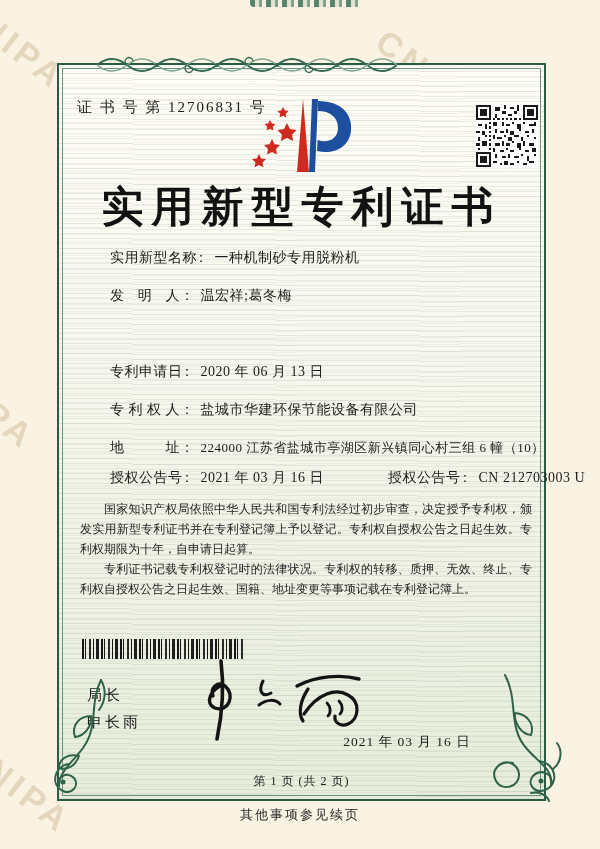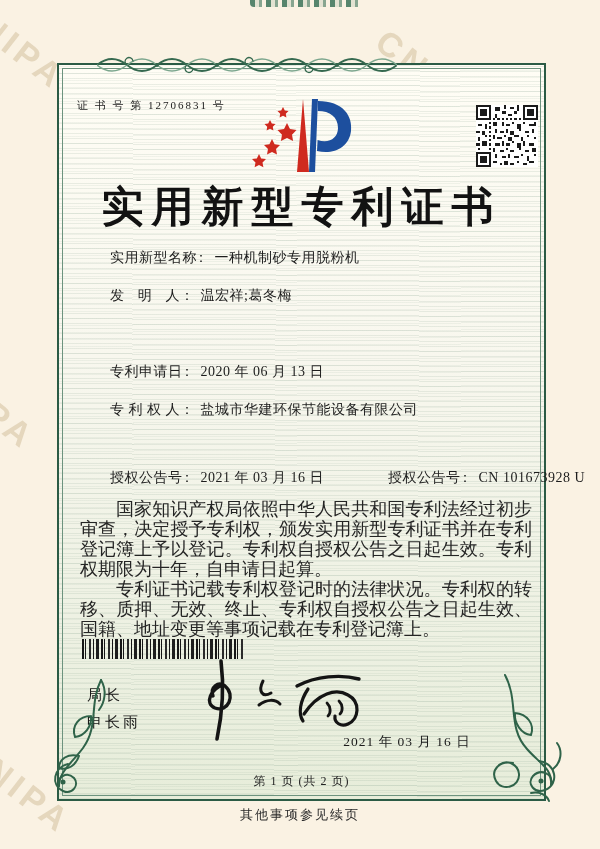--- a/index.html
+++ b/index.html
@@ -51,21 +51,21 @@
     position:absolute;left:3px;top:3px;right:3px;bottom:3px;
     border:1px solid #6d937e;pointer-events:none;
   }
   .ornament{position:absolute;z-index:4;}
   .vine-top{left:38px;top:-14px;}
   .fl-bl{left:-16px;top:613px;}
   .fl-br{left:412px;top:608px;}
 
   .cert-no{
     position:absolute;left:18px;top:33px;
-    font-size:11px;letter-spacing:2px;color:#1c1c1c;font-weight:500;
+    font-size:15px;letter-spacing:2px;color:#1c1c1c;font-weight:500;
   }
   .logo{position:absolute;left:186px;top:31px;width:112px;height:88px;}
   .qr{position:absolute;left:417px;top:40px;width:62px;height:62px;}
 
   .title{
     position:absolute;left:0;top:114px;width:100%;margin:0;
     text-align:center;font-size:42px;font-weight:bold;
     letter-spacing:8px;color:#121212;
   }
 
@@ -76,21 +76,21 @@
   }
   .lab{display:inline-block;width:70px;text-align:justify;text-align-last:justify;margin-left:28px;}
   .lab.wide{width:84px;}
   .colon{display:inline-block;margin-right:6px;}
   .val{letter-spacing:.5px;}
   .row.addr .val{font-size:13px;}
   .grant2{display:inline-block;margin-left:32px;}
 
   .paras{
     position:absolute;left:21px;top:434px;width:452px;
-    font-size:18px;line-height:20px;color:#242424;
+    font-size:12px;line-height:20px;color:#242424;
     text-align:justify;text-justify:inter-ideograph;
   }
   .paras p{margin:0;text-indent:2em;}
 
   .barcode{
     position:absolute;left:23px;top:574px;width:162px;height:20px;
     background:repeating-linear-gradient(90deg,
       #161616 0 2px, rgba(0,0,0,0) 2px 3px,
       #161616 3px 4px, rgba(0,0,0,0) 4px 7px,
       #2b2b2b 7px 9px, rgba(0,0,0,0) 9px 11px,
@@ -294,24 +294,27 @@
     </div>
     <div class="row" style="top:222px">
       <span class="lab">发明人</span><span class="colon">：</span><span class="val">温宏祥;葛冬梅</span>
     </div>
     <div class="row" style="top:298px">
       <span class="lab">专利申请日</span><span class="colon">：</span><span class="val">2020 年 06 月 13 日</span>
     </div>
     <div class="row" style="top:336px">
       <span class="lab">专利权人</span><span class="colon">：</span><span class="val">盐城市华建环保节能设备有限公司</span>
     </div>
+    <div class="row addr" style="top:374px">
+      <span class="lab">地址</span><span class="colon">：</span><span class="val">224000 江苏省盐城市亭湖区新兴镇同心村三组 6 幢（10）</span>
+    </div>
     <div class="row" style="top:404px">
       <span class="lab">授权公告号</span><span class="colon">：</span><span class="val">2021 年 03 月 16 日</span>
       <span class="grant2">
-        <span class="lab">授权公告号</span><span class="colon">：</span><span class="val">CN 101673928 U</span>
+        <span class="lab">授权公告号</span><span class="colon">：</span><span class="val">CN 212703003 U</span>
       </span>
     </div>
 
     <div class="paras">
       <p>国家知识产权局依照中华人民共和国专利法经过初步审查，决定授予专利权，颁发实用新型专利证书并在专利登记簿上予以登记。专利权自授权公告之日起生效。专利权期限为十年，自申请日起算。</p>
       <p>专利证书记载专利权登记时的法律状况。专利权的转移、质押、无效、终止、专利权自授权公告之日起生效、国籍、地址变更等事项记载在专利登记簿上。</p>
     </div>
 
     <div class="barcode"></div>
 

